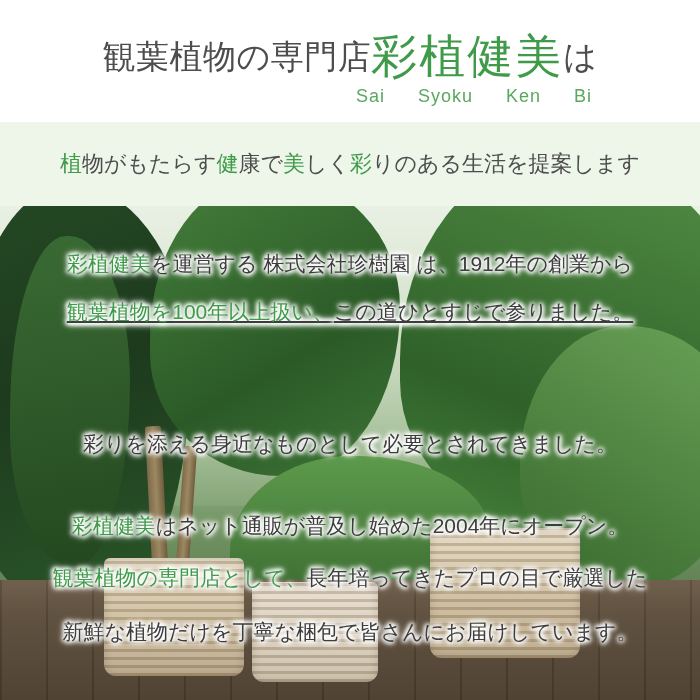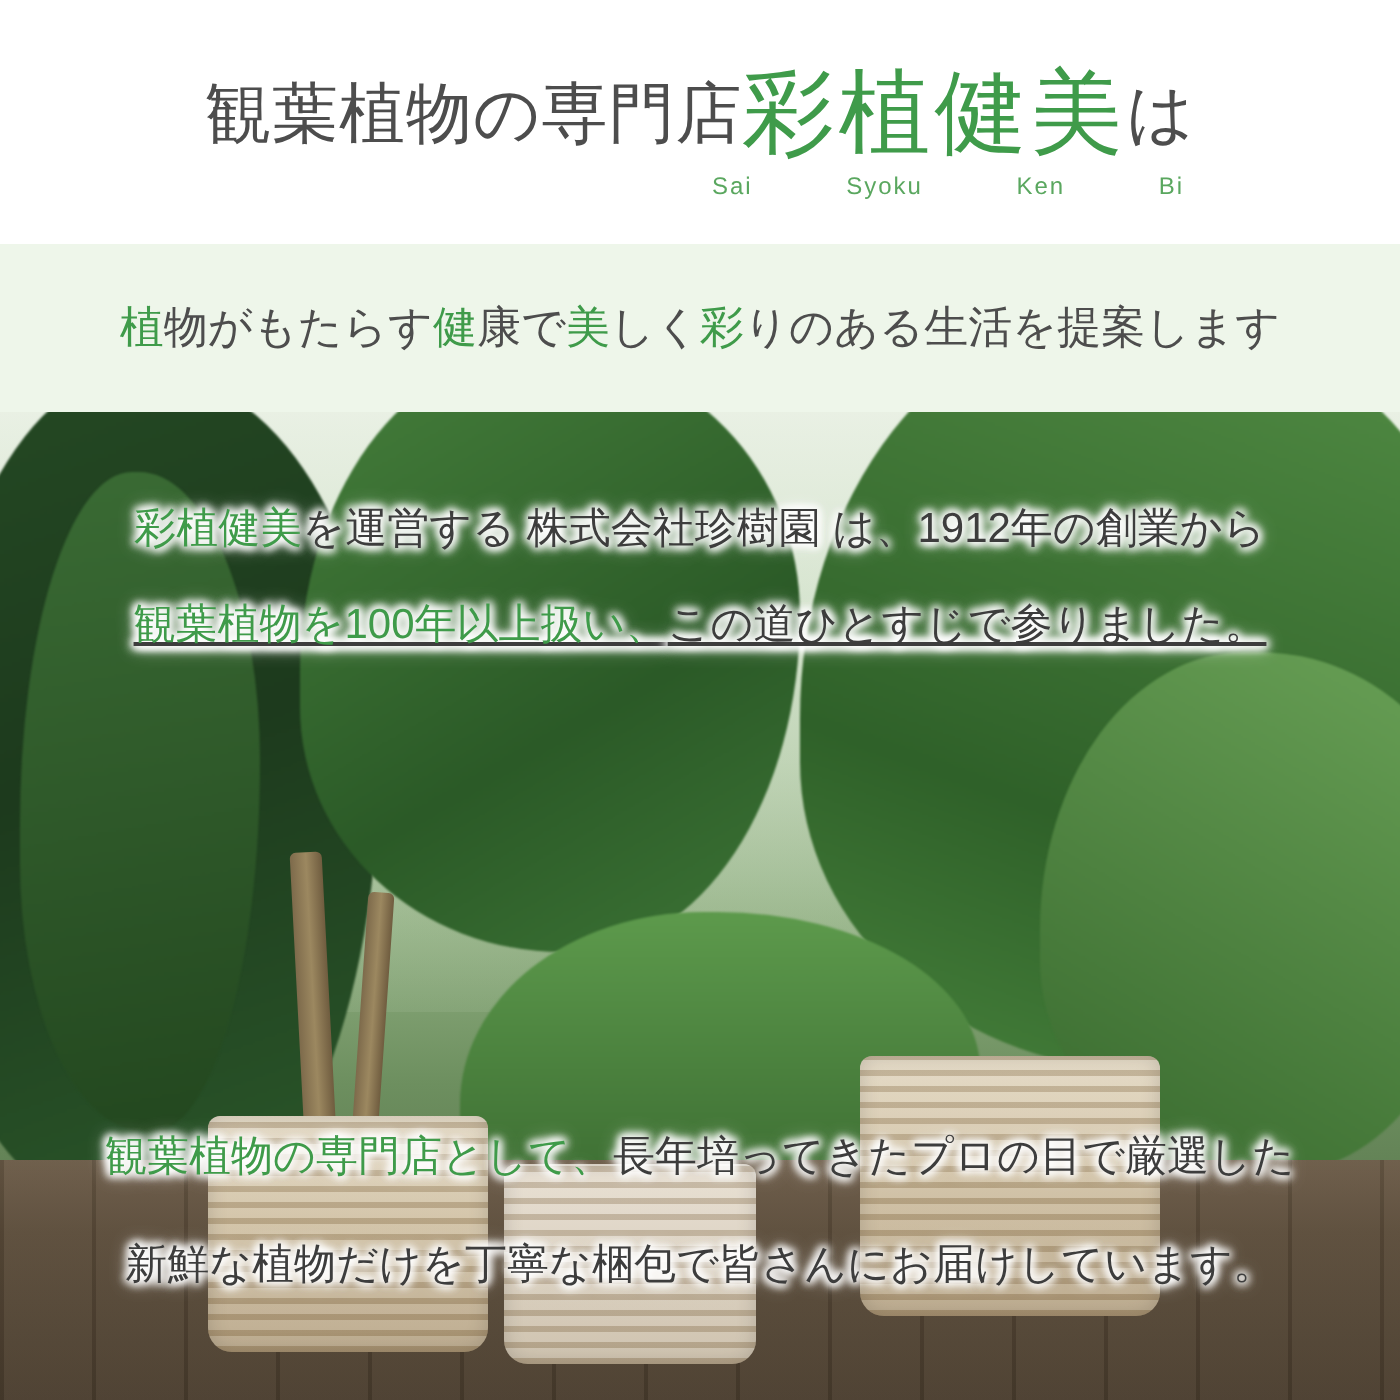--- a/index.html
+++ b/index.html
@@ -52,21 +52,21 @@
     color: #4d4d4d;
     vertical-align: 0px;
   }
   .romaji {
     position: absolute;
     left: 356px;
     top: 86px;
     width: 236px;
     display: flex;
     justify-content: space-between;
-    font-size: 12px;
+    font-size: 18px;
     color: #5aa75f;
     letter-spacing: 1px;
   }
 
   
   .band {
     position: absolute;
     left: 0; top: 122px;
     width: 700px;
     height: 84px;
@@ -212,21 +212,27 @@
 
     <div class="line l1">
       <span class="g">彩植健美</span><span>を運営する 株式会社珍樹園 は、1912年の創業から</span>
     </div>
 
     <div class="line l2">
       <span class="g">観葉植物を100年以上扱い、</span><span>この道ひとすじで参りました。</span>
     </div>
 
 
-
+    <div class="line l4">
+      <span>彩りを添える身近なものとして必要とされてきました。</span>
+    </div>
+
+    <div class="line l5">
+      <span class="g">彩植健美</span><span>はネット通販が普及し始めた2004年にオープン。</span>
+    </div>
 
     <div class="line l7">
       <span>新鮮な植物だけを丁寧な梱包で皆さんにお届けしています。</span>
     </div>
 
     <div class="line l6">
       <span class="g">観葉植物の専門店として、</span><span>長年培ってきたプロの目で厳選した</span>
     </div>
 
   </div>

